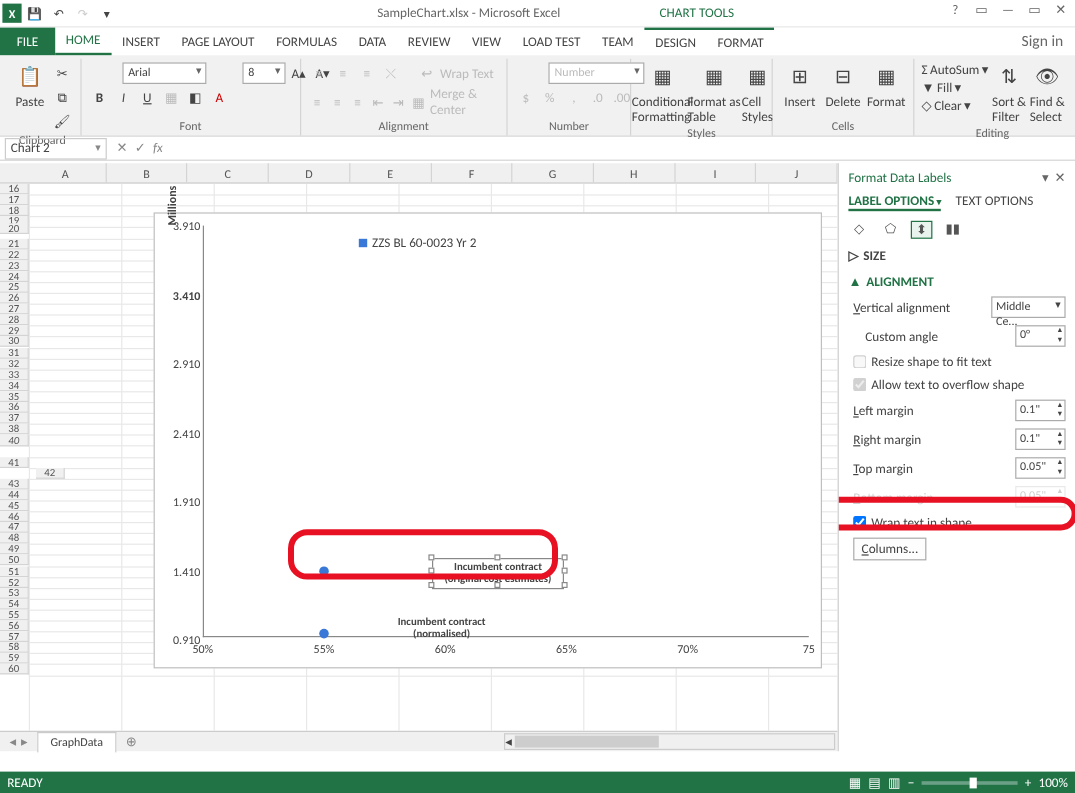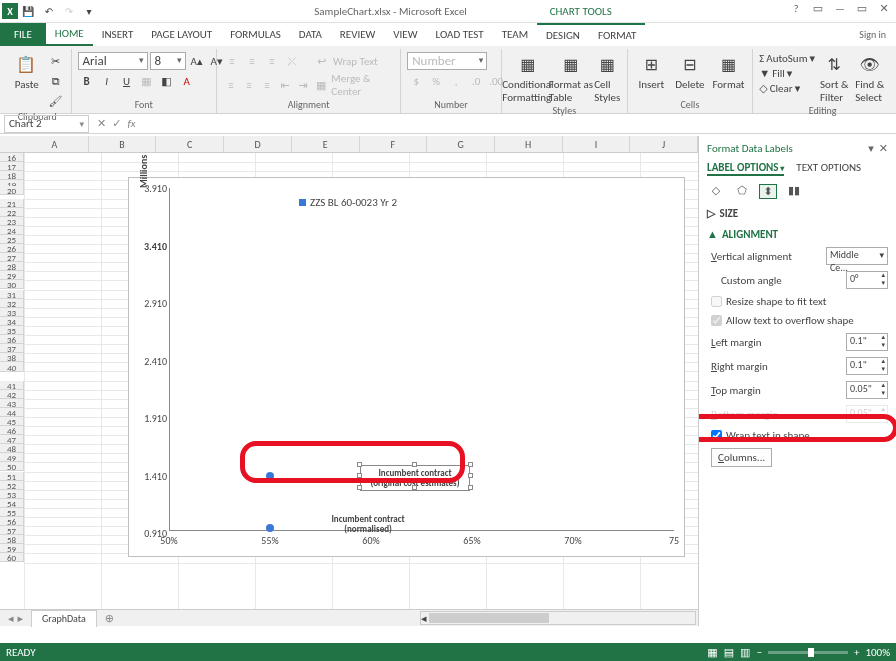--- a/index.html
+++ b/index.html
@@ -10,30 +10,30 @@
 .excel-icon{width:16px;height:16px;background:#217346;color:#fff;display:flex;align-items:center;justify-content:center;font-weight:bold;font-size:10px;}
 .title-center{position:absolute;left:0;right:0;text-align:center;font-size:12px;color:#666;padding-left:30px;}
 .title-center .ctx{color:#217346;font-weight:400;margin-left:80px;}
 .win-ctrl{position:absolute;right:4px;top:2px;display:flex;gap:6px;color:#666;font-size:11px;}
 .win-ctrl span{width:16px;text-align:center;cursor:default;}
 .tabsrow{height:23px;background:#fff;display:flex;align-items:stretch;position:relative;}
 .tab{padding:0 9px;display:flex;align-items:center;font-size:11px;color:#444;cursor:pointer;}
 .tab.file{background:#217346;color:#fff;font-weight:400;padding:0 14px;}
 .tab.active{color:#217346;border-bottom:2px solid #217346;font-weight:400;}
 .ctx-tabs{border-top:2px solid #217346;display:flex;}
-.signin{position:absolute;right:10px;font-size:10px;color:#666;line-height:23px;}
+.signin{position:absolute;right:10px;font-size:13px;color:#666;line-height:23px;}
 .ribbon{height:68px;background:#f1f1f1;border-bottom:1px solid #d4d4d4;display:flex;padding:3px 4px 0 4px;gap:0;}
 .group{border-right:1px solid #d4d4d4;padding:0 6px;display:flex;flex-direction:column;justify-content:space-between;min-width:50px;}
 .group-label{text-align:center;font-size:10px;color:#666;padding-bottom:2px;}
 .group-body{flex:1;display:flex;align-items:flex-start;gap:3px;padding-top:3px;}
 .big-btn{display:flex;flex-direction:column;align-items:center;gap:2px;width:40px;font-size:10px;color:#444;}
 .big-btn .ico{width:24px;height:24px;display:flex;align-items:center;justify-content:center;font-size:16px;}
 .small-row{display:flex;gap:2px;align-items:center;}
 .small-btn{width:18px;height:18px;border:1px solid transparent;display:flex;align-items:center;justify-content:center;font-size:11px;}
-.dd{border:1px solid #ababab;height:18px;font-size:13px;padding:0 30px 0 4px;background:#fff;position:relative;}
+.dd{border:1px solid #ababab;height:18px;font-size:10px;padding:0 30px 0 4px;background:#fff;position:relative;margin-left:28px;}
 .dd:after{content:"▾";position:absolute;right:3px;top:1px;font-size:9px;color:#666;}
 .col{display:flex;flex-direction:column;gap:2px;}
 .dim{color:#bbb;}
 .namebox-row{height:20px;border-bottom:1px solid #d4d4d4;display:flex;align-items:center;background:#fff;}
 .namebox{width:85px;border:1px solid #ccc;height:18px;margin-left:4px;padding:0 4px;display:flex;align-items:center;justify-content:space-between;}
 .fx-area{display:flex;align-items:center;margin-left:8px;gap:6px;color:#888;}
 .sheet-area{position:absolute;top:136px;left:0;bottom:35px;width:698px;background:#fff;}
 .col-headers{height:17px;display:flex;background:#f0f0f0;border-bottom:1px solid #ccc;}
 .row-headers-col{width:24px;}
 .col-h{width:77px;border-right:1px solid #d4d4d4;text-align:center;font-size:10px;color:#555;line-height:17px;}
@@ -398,21 +398,21 @@
       <div class="row-h" style="top: 145.6px;">32</div>
       <div class="row-h" style="top: 154.7px;">33</div>
       <div class="row-h" style="top: 163.8px;">34</div>
       <div class="row-h" style="top: 172.9px;">35</div>
       <div class="row-h" style="top: 182px;">36</div>
       <div class="row-h" style="top: 191.1px;">37</div>
       <div class="row-h" style="top: 200.2px;">38</div>
       <div class="row-h" style="top: 209.3px;">39</div>
       <div class="row-h" style="top: 210px; font-style: italic;">40</div>
       <div class="row-h" style="top: 227.5px;">41</div>
-      <div class="row-h" style="top: 236.6px;">42</div>
+      <div class="row-h" style="top: 236.6px; margin-left: 30px;">42</div>
       <div class="row-h" style="top: 245.7px;">43</div>
       <div class="row-h" style="top: 254.8px;">44</div>
       <div class="row-h" style="top: 263.9px;">45</div>
       <div class="row-h" style="top: 273px;">46</div>
       <div class="row-h" style="top: 282.1px;">47</div>
       <div class="row-h" style="top: 291.2px;">48</div>
       <div class="row-h" style="top: 300.3px;">49</div>
       <div class="row-h" style="top: 309.4px;">50</div>
       <div class="row-h" style="top: 318.5px;">51</div>
       <div class="row-h" style="top: 327.6px;">52</div>

